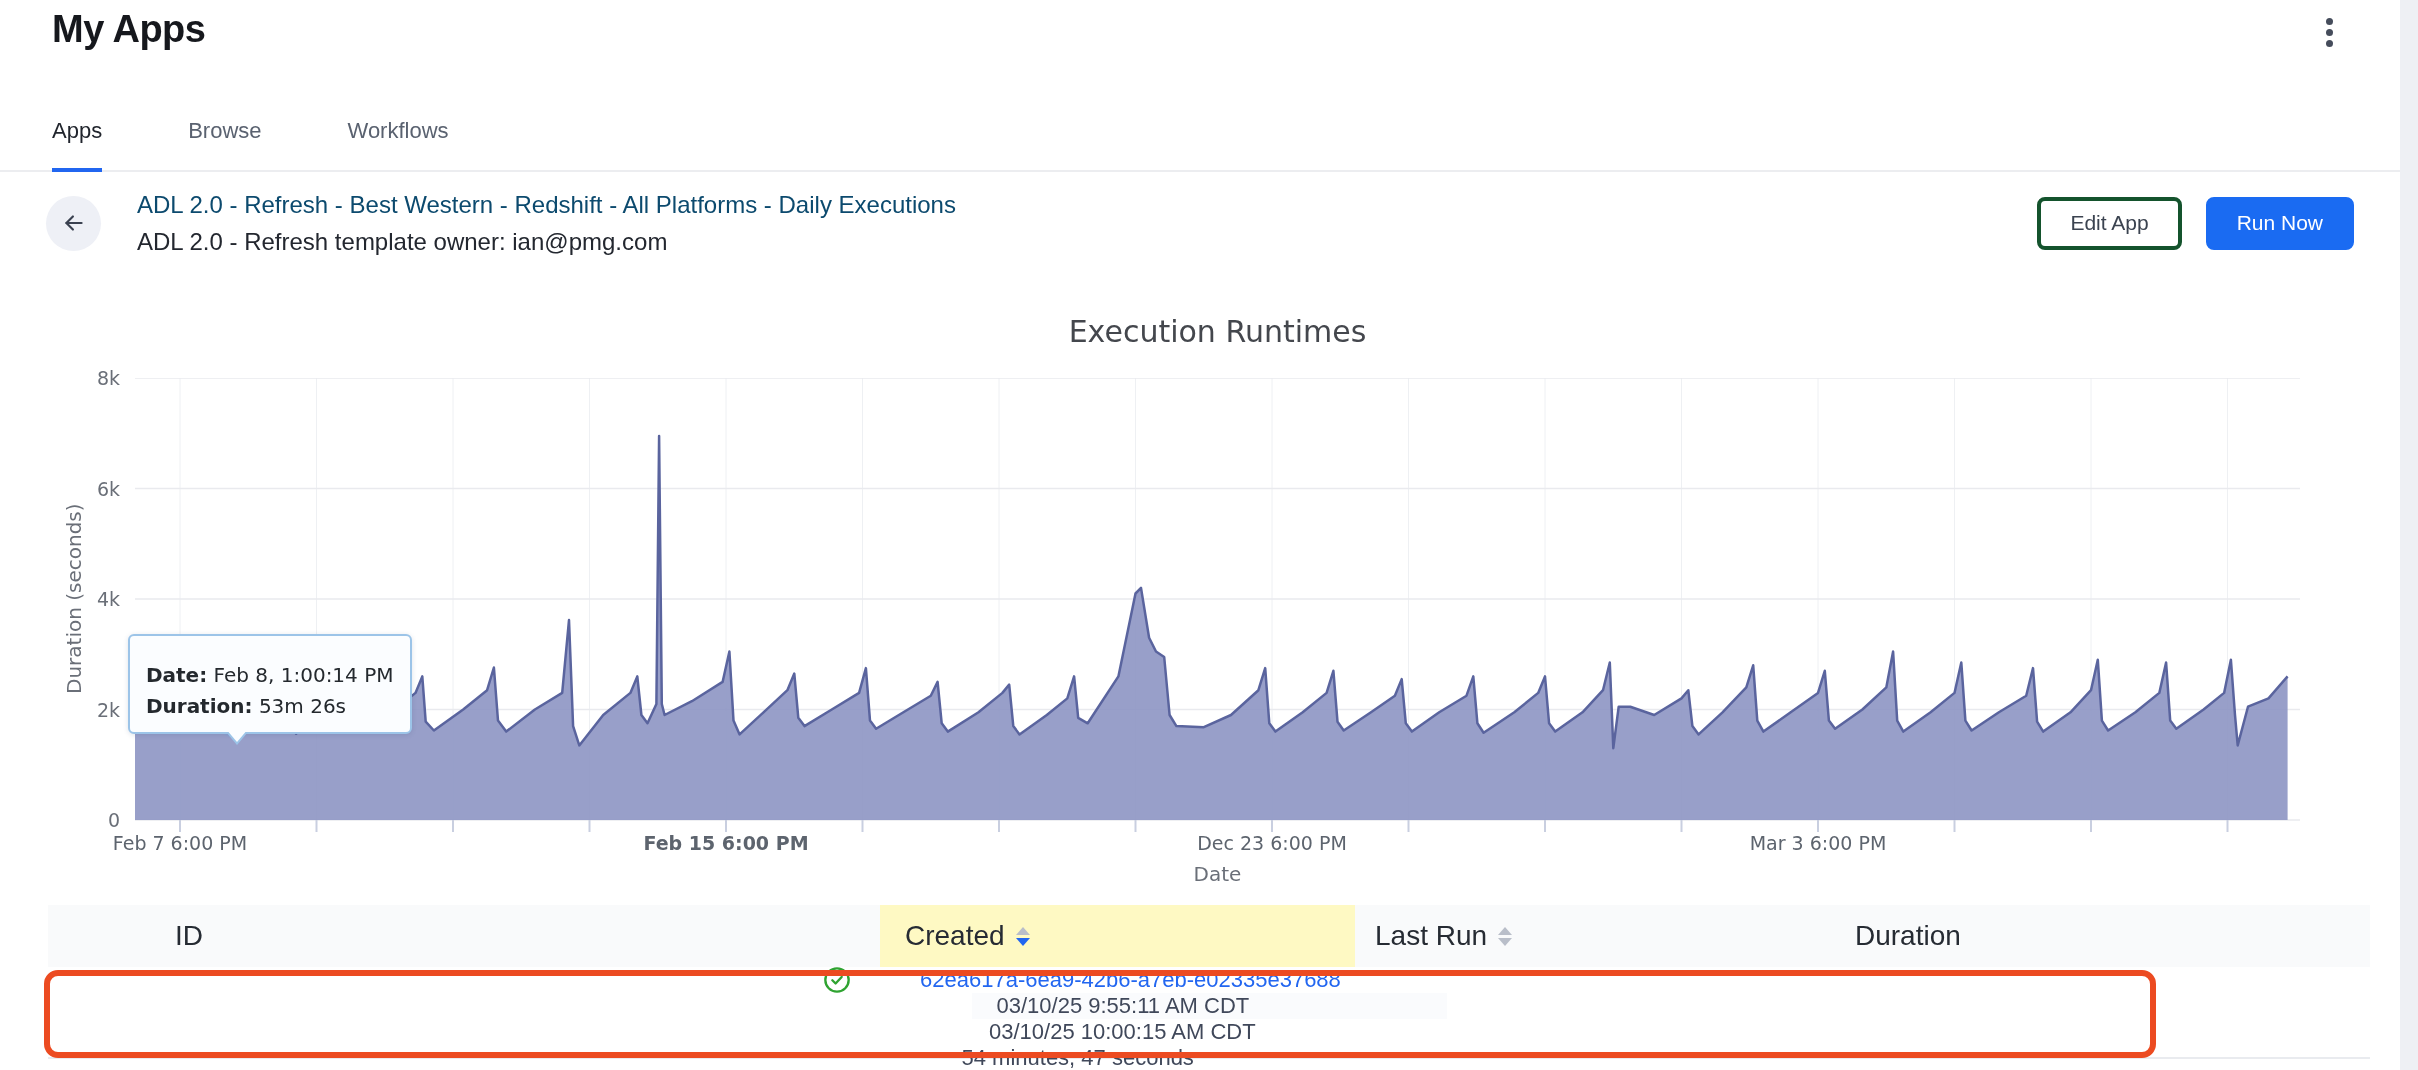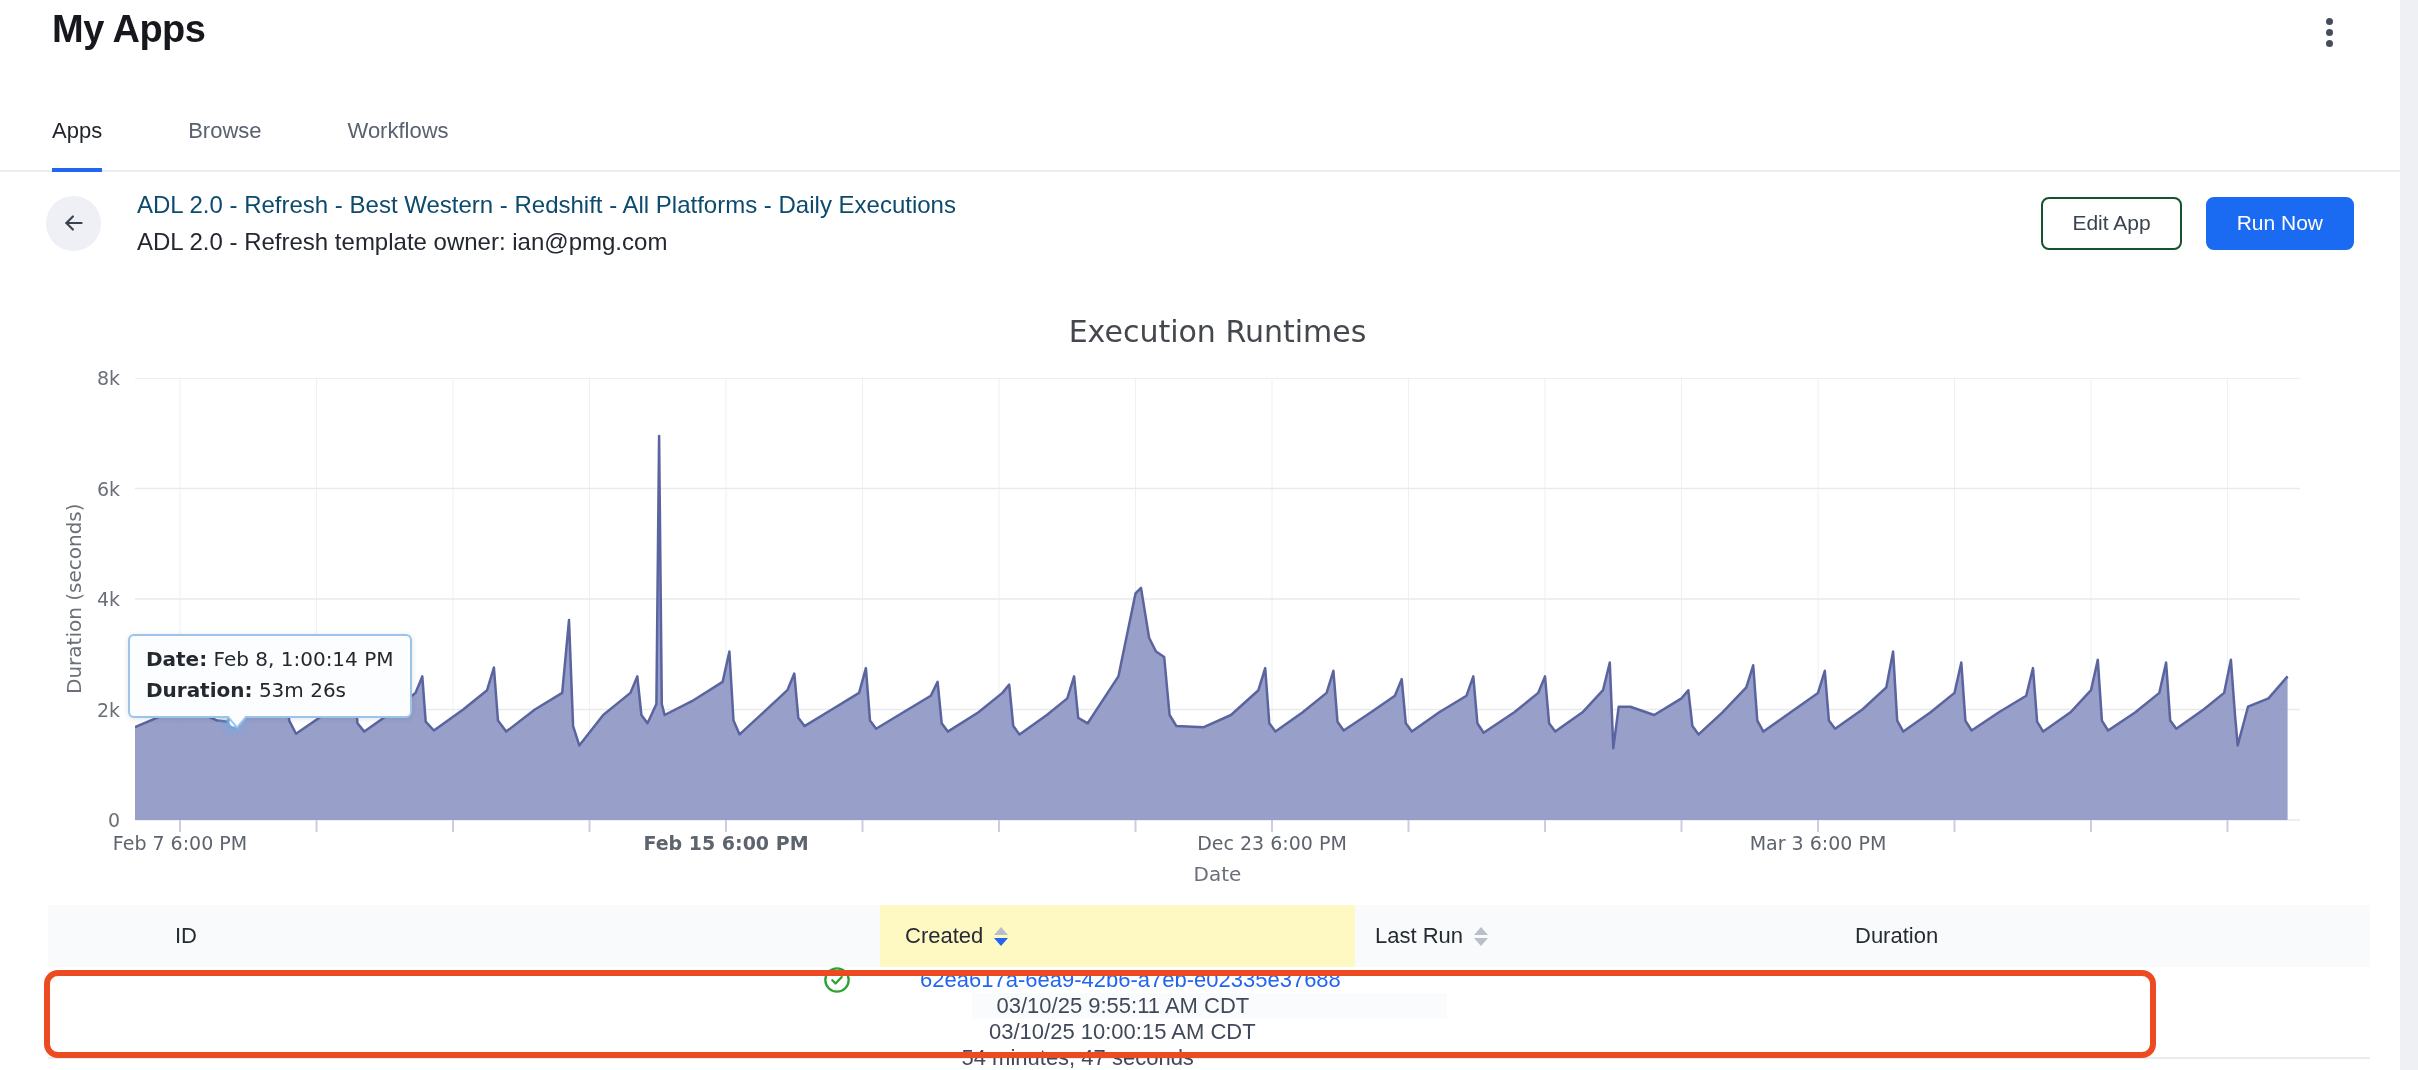--- a/index.html
+++ b/index.html
@@ -40,21 +40,21 @@
     font-size:28px; color:#3a4150; cursor:pointer;
   }
   .titles { margin-left:36px; flex:1 1 auto; }
   .app-title { font-size:24px; font-weight:500; color:#0c4a6e; line-height:37px; }
   .app-subtitle { font-size:24px; font-weight:400; color:#23272f; line-height:37px; }
   .hdr-buttons { display:flex; gap:24px; flex:0 0 auto; }
   .btn {
     height:53px; padding:0 29px; border-radius:8px; font-size:21px; font-weight:500;
     display:flex; align-items:center; justify-content:center; cursor:pointer; white-space:nowrap;
   }
-  .btn-secondary { background:#fff; border:2px solid #14532d; color:#3b4350; }
+  .btn-secondary { background:#fff; border:4px solid #14532d; color:#3b4350; }
   .btn-primary { background:#1a6bf2; border:2px solid #1a6bf2; color:#fff; }
 
   
   .chart-title {
     position:absolute; left:135px; top:314px; width:2165px; text-align:center;
     font-family:"DejaVu Sans", sans-serif; font-size:30px; color:#44474d;
   }
   .plot { position:absolute; left:135px; top:378px; width:2165px; height:442px; }
   .plot svg { position:absolute; left:0; top:0; }
   .y-labels span {
@@ -74,36 +74,36 @@
   .axis-x-title {
     position:absolute; left:0; width:2165px; top:484px; text-align:center;
     font-family:"DejaVu Sans", sans-serif; font-size:20px; color:#6a6f78;
   }
   .marker-halo { position:absolute; width:32px; height:32px; border-radius:50%;
     background:rgba(125,168,224,0.28); transform:translate(-50%,-50%); }
   .marker-dot { position:absolute; width:15px; height:15px; border-radius:50%;
     background:#fff; border:3px solid #6fa9dd; transform:translate(-50%,-50%); }
   .tooltip {
     position:absolute; background:#fbfdff; border:2px solid #9cc4e8; border-radius:6px;
-    padding:8px 16px 10px 16px; box-shadow:0 1px 5px rgba(40,70,110,0.15);
+    padding:24px 16px 10px 16px; box-shadow:0 1px 5px rgba(40,70,110,0.15);
     font-family:"DejaVu Sans", sans-serif; font-size:20px; color:#24292e;
     line-height:31px; white-space:nowrap; z-index:5;
   }
   .tooltip .b { font-weight:bold; }
   .tooltip .tip-outer, .tooltip .tip-inner {
     position:absolute; width:0; height:0; left:96px;
     border-left:11px solid transparent; border-right:11px solid transparent;
   }
   .tooltip .tip-outer { bottom:-13px; border-top:13px solid #9cc4e8; }
   .tooltip .tip-inner { bottom:-10px; border-top:13px solid #fbfdff; }
 
   
   .table { position:absolute; left:48px; top:905px; width:2322px; }
   .thead { display:flex; height:62px; background:#f9fafb; align-items:center; }
-  .th { font-size:22px; font-weight:500; color:#262b33; display:flex; align-items:center; height:100%; }
+  .th { font-size:28px; font-weight:500; color:#262b33; display:flex; align-items:center; height:100%; }
   .trow { display:flex; height:92px; background:#fff; border-bottom:2px solid #e9ebef; align-items:center; position:relative;flex-direction:column; }
   .td { font-size:22px; color:#40485a; display:flex; align-items:center; height:100%; }
   .col-id { width:832px; padding-left:127px; position:relative; }
   .col-created { width:475px; padding-left:25px; }
   .col-lastrun { width:480px; padding-left:20px; }
   .col-duration { width:535px; padding-left:20px; }
   .thead .col-created { background:#fef9c3; }
   .trow .col-created { background:#fafbfd; }
   .status-icon { position:absolute; left:30px; top:50%; transform:translateY(-50%); width:28px; height:28px; color:#2fa331; }
   .id-link { color:#2266f0; text-decoration:none; cursor:pointer; }

